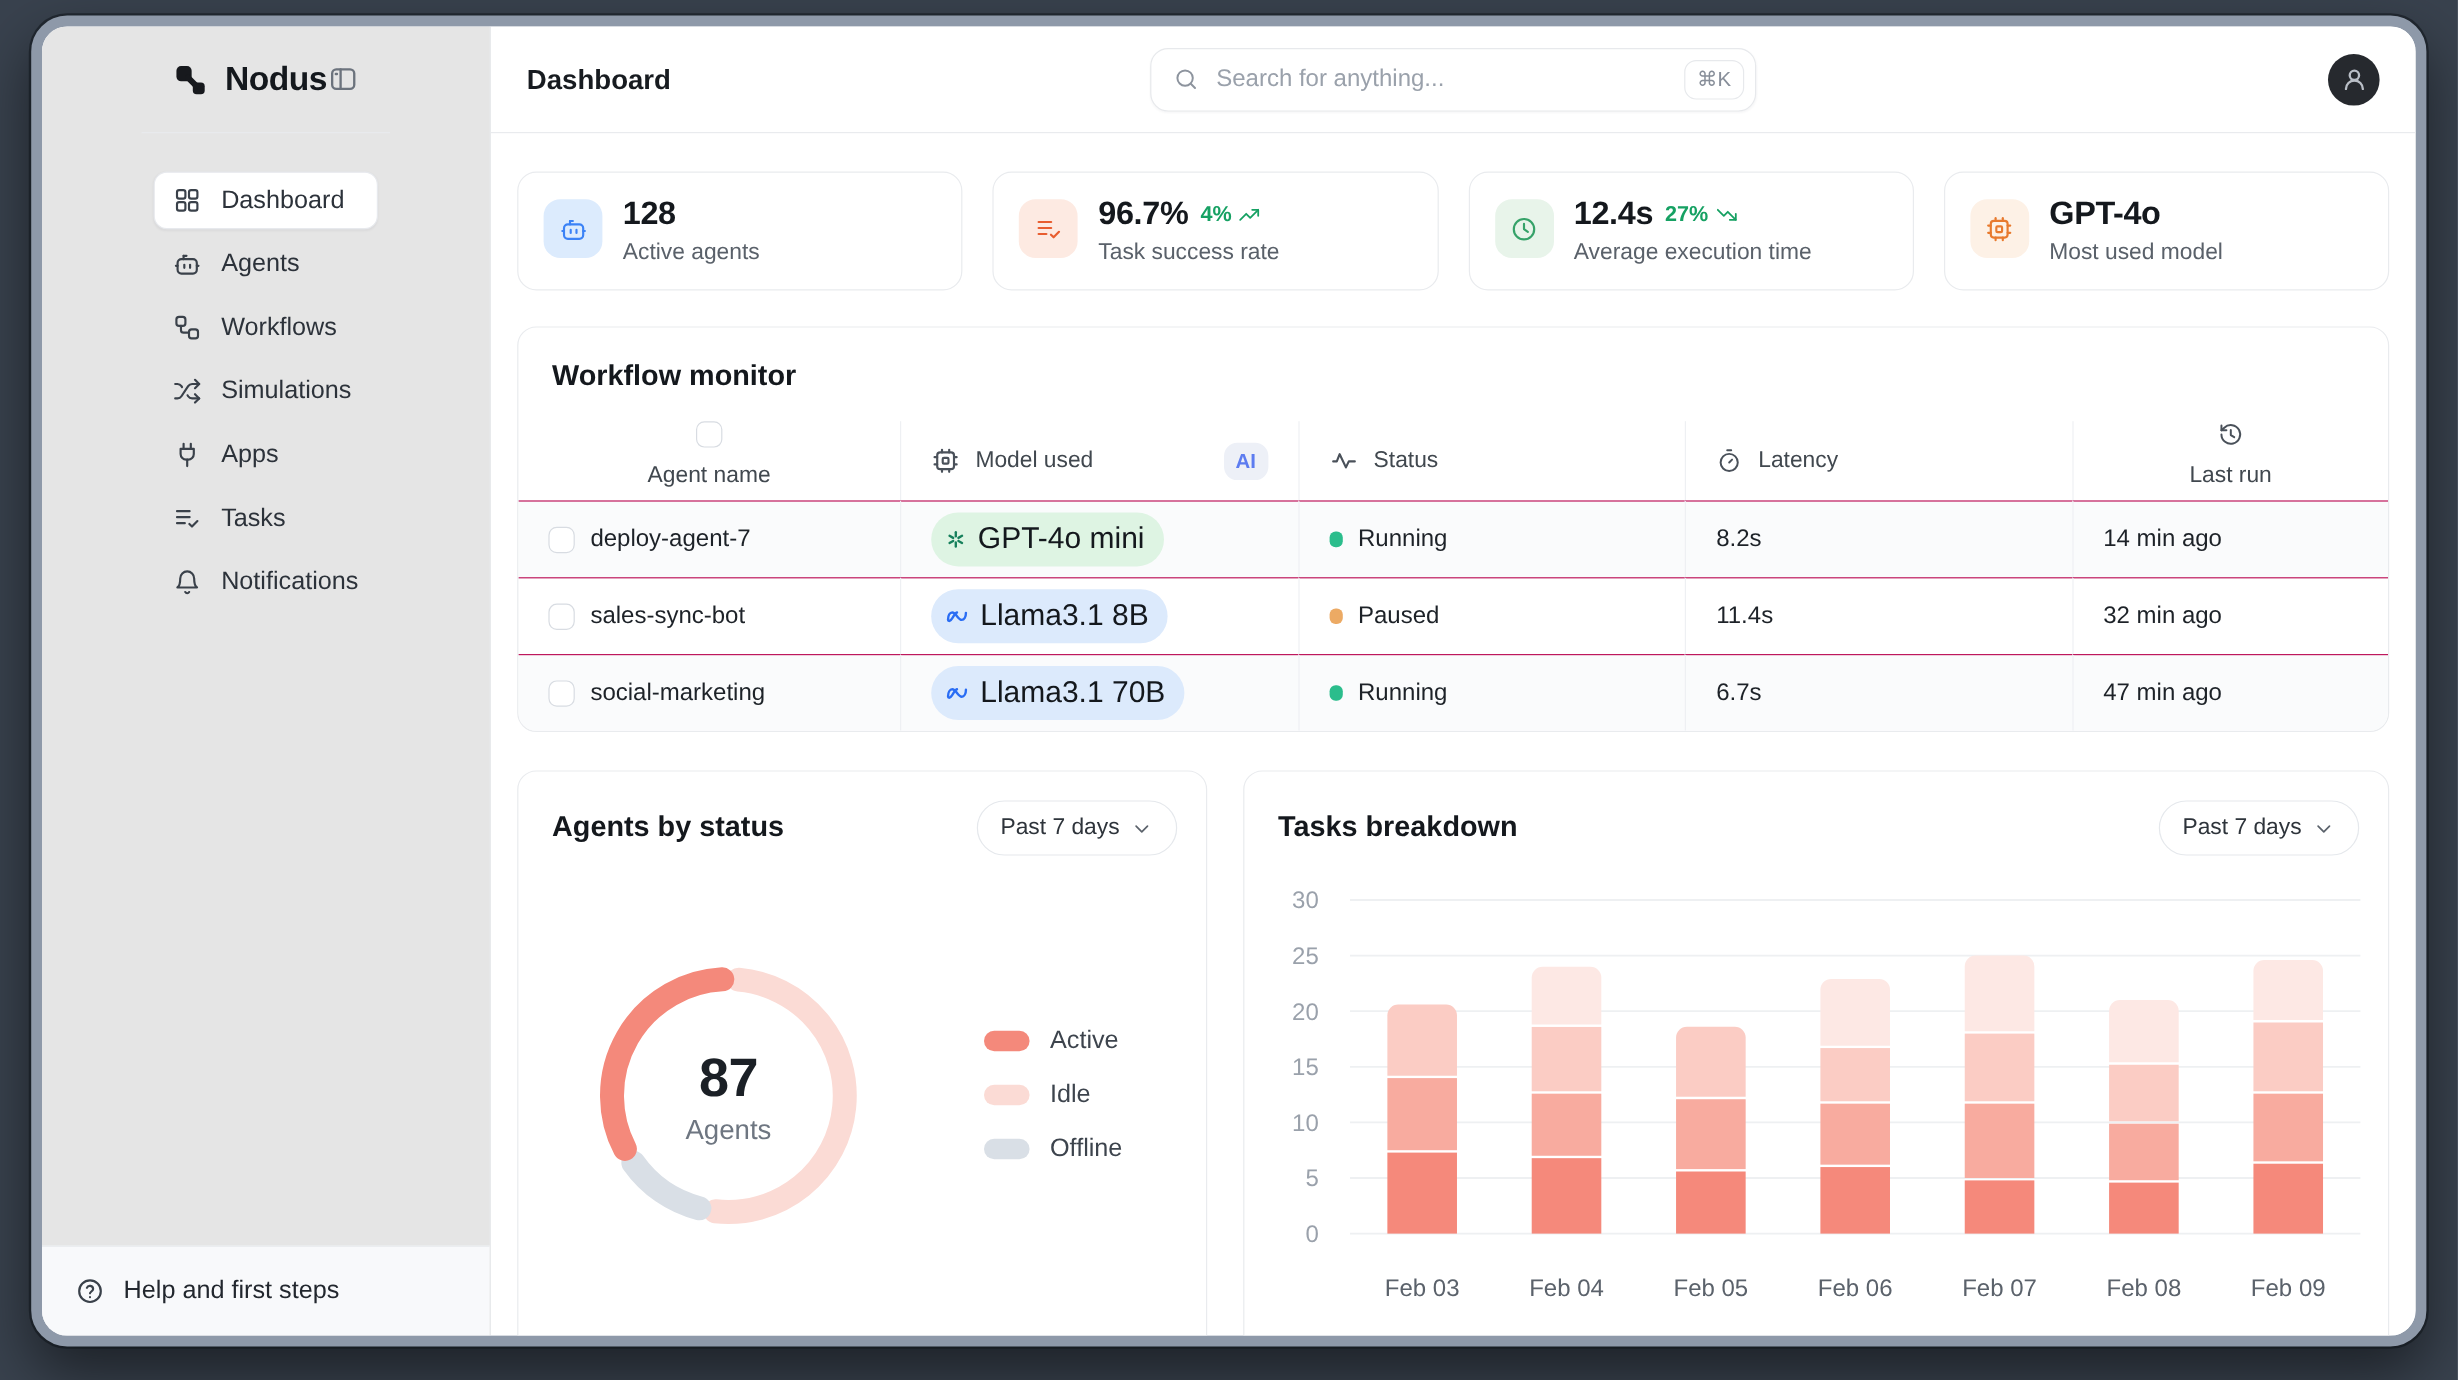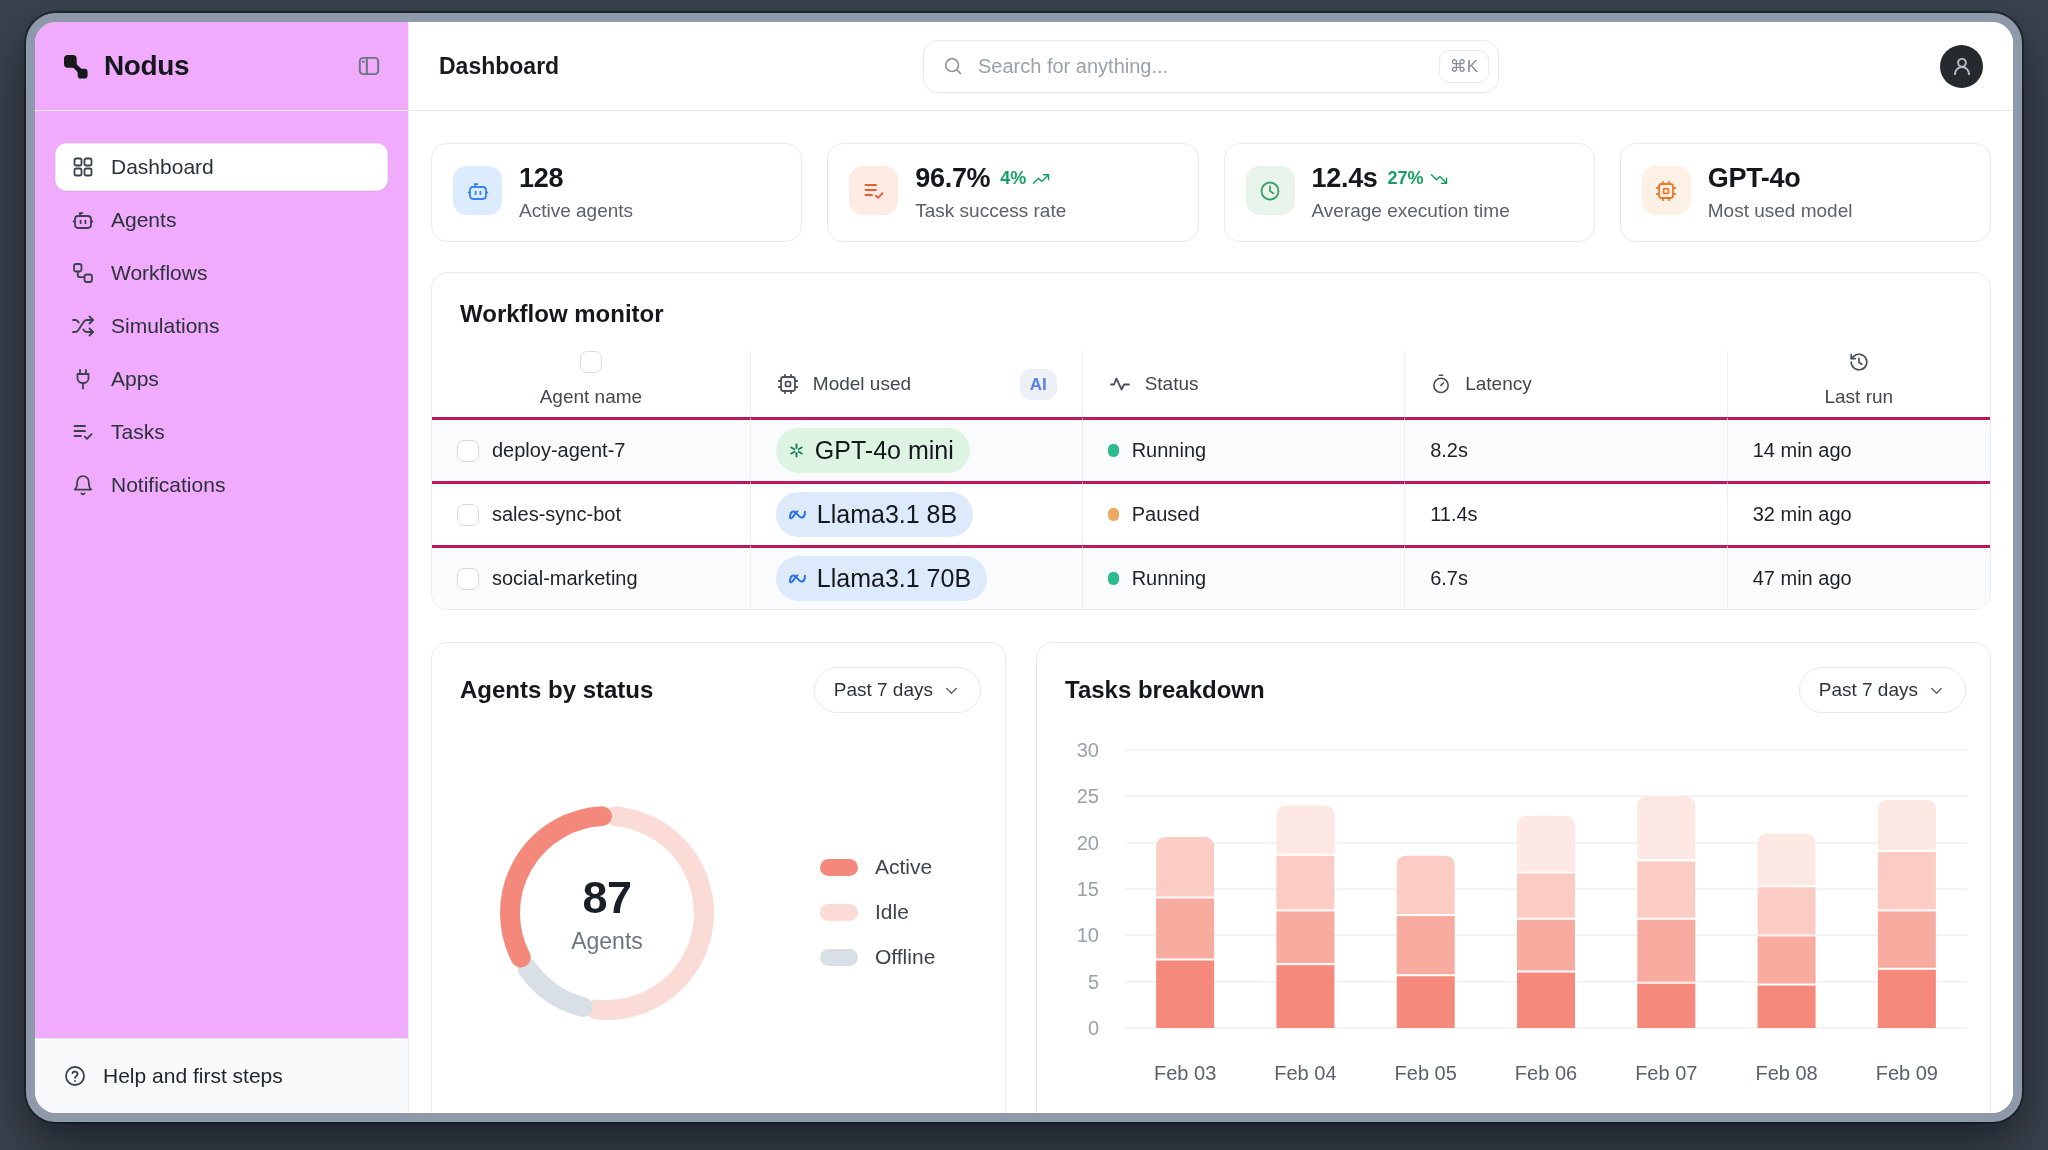--- a/index.html
+++ b/index.html
@@ -1,58 +1,58 @@
 <!DOCTYPE html>
 <html><head>
 <meta charset="utf-8">
 <style>
   html,body{margin:0;padding:0;background:#39424e;}
   *{box-sizing:border-box;}
   .stage{position:relative;width:2048px;height:1150px;background:#39424e;font-family:"Liberation Sans",sans-serif;overflow:hidden;}
   .window{position:absolute;left:26px;top:13px;width:1996px;height:1109px;background:#ffffff;border:9px solid #8e99a9;border-radius:30px;box-shadow:0 0 0 2px rgba(15,20,26,.55),0 22px 50px rgba(0,0,0,.5);overflow:hidden;display:flex;}
   
-  .sidebar{width:374px;flex:none;background:#f0abfc;border-right:1px solid #e8eaed;display:flex;flex-direction:column;position:relative;}
+  .sidebar{width:374px;flex:none;background:#e5e5e5;border-right:1px solid #e8eaed;display:flex;flex-direction:column;position:relative;align-items:center;}
   .side-head{height:89px;flex:none;display:flex;align-items:center;justify-content:space-between;padding:0 26px;border-bottom:1px solid #e8eaed;}
   .brand{display:flex;align-items:center;gap:14px;}
   .brand-name{font-size:28px;font-weight:700;color:#14181d;letter-spacing:-.4px;}
   .icon{display:inline-flex;align-items:center;justify-content:center;}
   .icon svg{display:block;}
   .toggle-btn{color:#6c737d;cursor:pointer;}
   .nav{padding:32px 20px 0 20px;display:flex;flex-direction:column;gap:5px;}
   .nav-item{display:flex;align-items:center;gap:16px;padding:11px 15px;border-radius:11px;font-size:21px;color:#2c323a;cursor:pointer;border:1px solid transparent;}
   .nav-item .icon{color:#3a414a;}
   .nav-item.active{background:#fff;border-color:#e7e9ed;box-shadow:0 1px 2px rgba(16,24,40,.05);}
   .side-foot{position:absolute;left:0;right:0;bottom:0;border-top:1px solid #e8eaed;padding:25px 28px;display:flex;align-items:center;gap:16px;font-size:21px;color:#22272e;cursor:pointer;background:#f8f9fb;}
   .side-foot .icon{color:#3a414a;}
   
   .main{flex:1;display:flex;flex-direction:column;min-width:0;background:#fff;}
   .top-bar{height:89px;flex:none;display:flex;align-items:center;padding:0 30px;border-bottom:1px solid #e9ebee;position:relative;}
   .page-title{font-size:23px;font-weight:600;color:#171b20;}
-  .search-box{position:absolute;left:50%;transform:translateX(-50%);width:576px;height:53px;border:1px solid #e7e9ec;border-radius:15px;display:flex;align-items:center;gap:12px;padding:0 9px 0 18px;background:#fff;box-shadow:0 1px 2px rgba(16,24,40,.04);}
+  .search-box{position:absolute;left:50%;transform:translateX(-50%);width:505px;height:53px;border:1px solid #e7e9ec;border-radius:15px;display:flex;align-items:center;gap:12px;padding:0 9px 0 18px;background:#fff;box-shadow:0 1px 2px rgba(16,24,40,.04);}
   .search-box .icon{color:#8d949e;}
   .search-input{flex:1;border:none;outline:none;font-size:20px;color:#30363d;font-family:inherit;background:transparent;}
   .search-input::placeholder{color:#9aa1ab;}
   .kbd-chip{border:1px solid #e7e9ec;border-radius:10px;padding:5px 10px;font-size:17px;color:#878e99;background:#fff;}
   .avatar{margin-left:auto;width:43px;height:43px;border-radius:50%;background:#26292e;display:flex;align-items:center;justify-content:center;color:#c9cdd3;cursor:pointer;overflow:hidden;}
   .content{flex:1;overflow:hidden;padding:0 22px;}
   
   .stats-row{display:flex;gap:25px;margin-top:32px;}
   .stat-card{flex:1;border:1px solid #e9ebee;border-radius:16px;padding:19px 21px;display:flex;gap:17px;align-items:flex-start;background:#fff;}
   .stat-icon{width:49px;height:49px;border-radius:14px;flex:none;display:flex;align-items:center;justify-content:center;margin-top:3px;}
   .stat-value-row{display:flex;align-items:center;gap:10px;}
   .stat-value{font-size:27px;font-weight:650;color:#14181d;letter-spacing:-.3px;}
   .stat-delta{display:flex;align-items:center;gap:5px;font-size:18px;font-weight:600;color:#16a163;}
   .stat-label{font-size:19px;color:#5a616a;margin-top:6px;}
   
   .panel{border:1px solid #e9ebee;border-radius:16px;margin-top:30px;background:#fff;overflow:hidden;}
   .panel-title{font-size:24px;font-weight:600;color:#14181d;padding:27px 28px 23px 28px;}
   .tbl{width:100%;}
   .tbl-row{display:grid;grid-template-columns:20.4% 21.3% 20.7% 20.7% 16.9%;}
   .tbl-head .cell{height:66px;font-size:19px;color:#41484f;}
-  .cell{display:flex;align-items:center;gap:13px;padding:0 25px;border-top:3px solid #be185d;min-width:0;}
+  .cell{display:flex;align-items:center;gap:13px;padding:0 25px;border-top:1px solid #be185d;min-width:0;}
   .cell + .cell{border-left:1px solid #eef0f3;}
   .tbl-head .cell .icon{color:#4a515a;}
   .body-row .cell{height:64px;font-size:20px;color:#1d2228;}
   .body-row.striped .cell{background:#fafbfc;}
   .checkbox{width:22px;height:22px;border:1.5px solid #d8dce2;border-radius:7px;background:#fff;flex:none;cursor:pointer;}
   .ai-chip{margin-left:auto;background:#edf0f7;color:#5d7cf0;font-size:17px;font-weight:600;border-radius:11px;padding:7px 10px;line-height:1;}
   .model-badge{display:inline-flex;align-items:center;gap:9px;border-radius:999px;padding:8px 16px 8px 11px;font-size:25px;color:#14181d;justify-content:center;}
   .status-dot{width:11px;height:13px;border-radius:5px;flex:none;}
   
   .charts-row{display:flex;gap:30px;margin-top:32px;}

